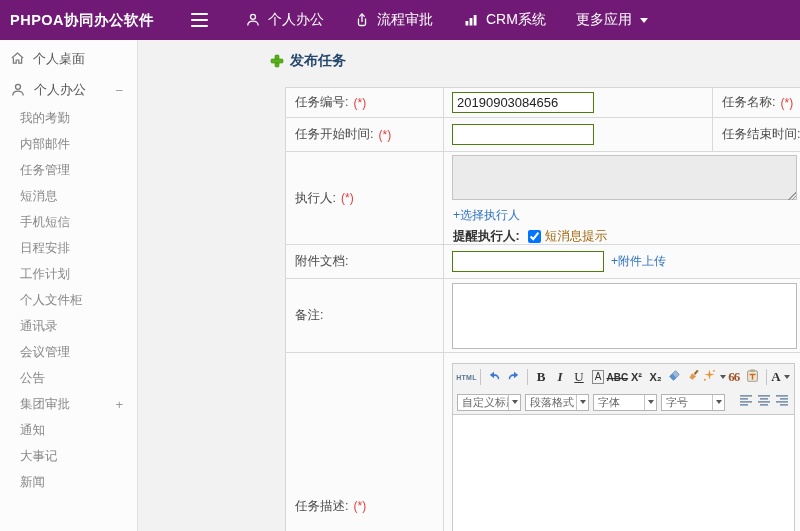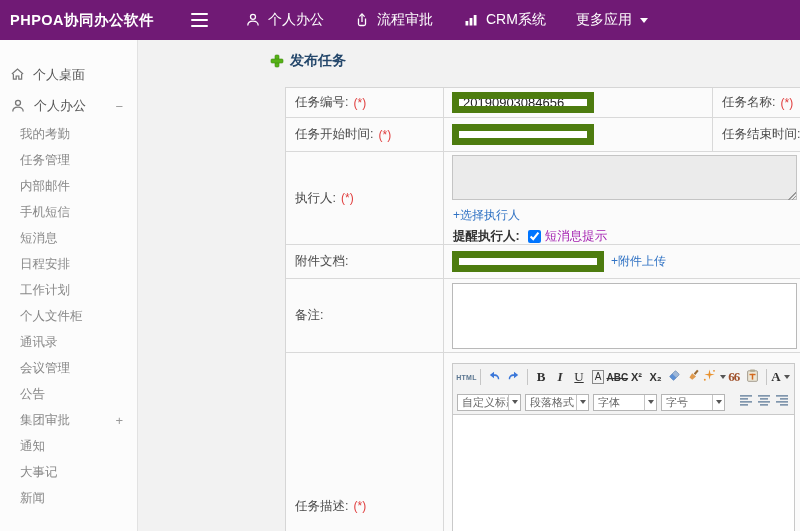--- a/index.html
+++ b/index.html
@@ -19,21 +19,21 @@
     font-size:14px; cursor:pointer; white-space:nowrap; }
   .nav-item .nav-icon { display:inline-flex; margin-right:7px; }
   .nav-item .nav-caret { display:inline-flex; margin-left:7px; }
   .nav-icon svg, .nav-caret svg { display:block; }
 
   
   .sidebar { position:absolute; left:0; top:40px; width:138px; height:491px;
     background:#fcfcfc; border-right:1px solid #e2e2e2; overflow:hidden; }
   .sb-item { position:relative; display:flex; align-items:center; cursor:pointer; color:#555; }
   .sb-item.lvl0 { height:31px; font-size:13px; padding-left:10px; }
-  .sb-item.lvl0:first-child { margin-top:19px; }
+  .sb-item.lvl0:first-child { margin-top:3px; }
   .sb-item.lvl1 { height:26px; font-size:12.5px; padding-left:20px; color:#888; }
   .sb-icon { display:inline-flex; margin-right:8px; color:#777; }
   .sb-icon svg { display:block; }
   .sb-toggle { position:absolute; right:14px; top:50%; transform:translateY(-50%);
     font-size:13px; color:#999; }
 
   
   .main { position:absolute; left:138px; top:40px; width:662px; height:491px;
     background:#f2f2f2; overflow:hidden; }
   .page-title { position:absolute; left:132px; top:12px; display:flex; align-items:center; }
@@ -46,35 +46,35 @@
   .tr { display:flex; border-bottom:1px solid #d9d9d9; }
   .td { position:relative; }
   .td.lab { width:158px; min-width:158px; display:flex; align-items:center;
     padding-left:9px; font-size:12.5px; color:#4a4a4a; border-right:1px solid #d9d9d9; }
   .td.fld { flex:1 1 auto; }
   .td.lab2 { border-left:1px solid #d9d9d9; border-right:none; width:272px; min-width:272px; }
   .req { color:#e03e3e; margin-left:5px; font-size:12px; }
   .r1 { height:30px; } .r2 { height:34px; } .r3 { height:93px; }
   .r4 { height:34px; } .r5 { height:74px; } .r6 { height:306px; border-bottom:none; }
   .r1 .td.fld, .r2 .td.fld, .r4 .td.fld { display:flex; align-items:center; padding-left:8px; }
-  .txt-input { height:21px; border:7px solid #4d7c0f; background:#fff; font-size:13px;
+  .txt-input { height:21px; border:1px solid #4d7c0f; background:#fff; font-size:13px;
     color:#222; padding:0 4px; font-family:"Liberation Sans",sans-serif; }
   .w142 { width:142px; } .w152 { width:152px; }
   .executor-box { display:block; margin:3px 0 0 8px; width:345px; height:45px;
     background:#ebebeb; border:1px solid #c4c4c4; resize:none; }
   .grip { position:absolute; left:344px; top:40px; width:8px; height:8px;
     background:
       linear-gradient(135deg, transparent 50%, #999 50%, #999 57%, transparent 57%,
       transparent 70%, #999 70%, #999 77%, transparent 77%); }
   .link-row { margin:5px 0 0 9px; }
   a.blue-link { color:#3173c4; font-size:12px; text-decoration:none; cursor:pointer; }
   .remind-row { margin:4px 0 0 9px; display:flex; align-items:center; font-size:12.5px; }
   .remind-row b { color:#333; }
   .remind-row input { margin:0 4px 0 8px; width:13px; height:13px; }
-  .remind-row .cbl { color:#a21caf; }
+  .remind-row .cbl { color:#a16207; }
   .remark-box { display:block; margin:4px 0 0 8px; width:345px; height:66px;
     background:#fff; border:1px solid #b9b9b9; resize:none; }
   .r4 .blue-link { margin-left:7px; }
 
   
   .editor { margin:10px 0 0 8px; width:343px; border:1px solid #c9c9c9; background:#f3f3f3; }
   .ed-row1 { height:26px; display:flex; align-items:center; padding:0 4px; overflow:hidden; }
   .ed-row2 { height:25px; display:flex; align-items:center; padding:0 4px; overflow:hidden;
     border-bottom:1px solid #c9c9c9; }
   .ed-btn { display:inline-flex; align-items:center; justify-content:center;
@@ -171,30 +171,30 @@
           <path d="M2.8 13.5c0-3.4 3-4.4 5.2-4.4s5.2 1 5.2 4.4" fill="none" stroke="#777" stroke-width="1.3"></path>
         </svg>
       </span>
       <span class="sb-label">个人办公</span>
       <span class="sb-toggle">−</span>
     </div>
     <div class="sb-item lvl1">
       <span class="sb-label">我的考勤</span>
     </div>
     <div class="sb-item lvl1">
+      <span class="sb-label">内部邮件</span>
+    </div>
+    <div class="sb-item lvl1">
       <span class="sb-label">任务管理</span>
     </div>
     <div class="sb-item lvl1">
-      <span class="sb-label">内部邮件</span>
+      <span class="sb-label">短消息</span>
     </div>
     <div class="sb-item lvl1">
       <span class="sb-label">手机短信</span>
-    </div>
-    <div class="sb-item lvl1">
-      <span class="sb-label">短消息</span>
     </div>
     <div class="sb-item lvl1">
       <span class="sb-label">日程安排</span>
     </div>
     <div class="sb-item lvl1">
       <span class="sb-label">工作计划</span>
     </div>
     <div class="sb-item lvl1">
       <span class="sb-label">个人文件柜</span>
     </div>

